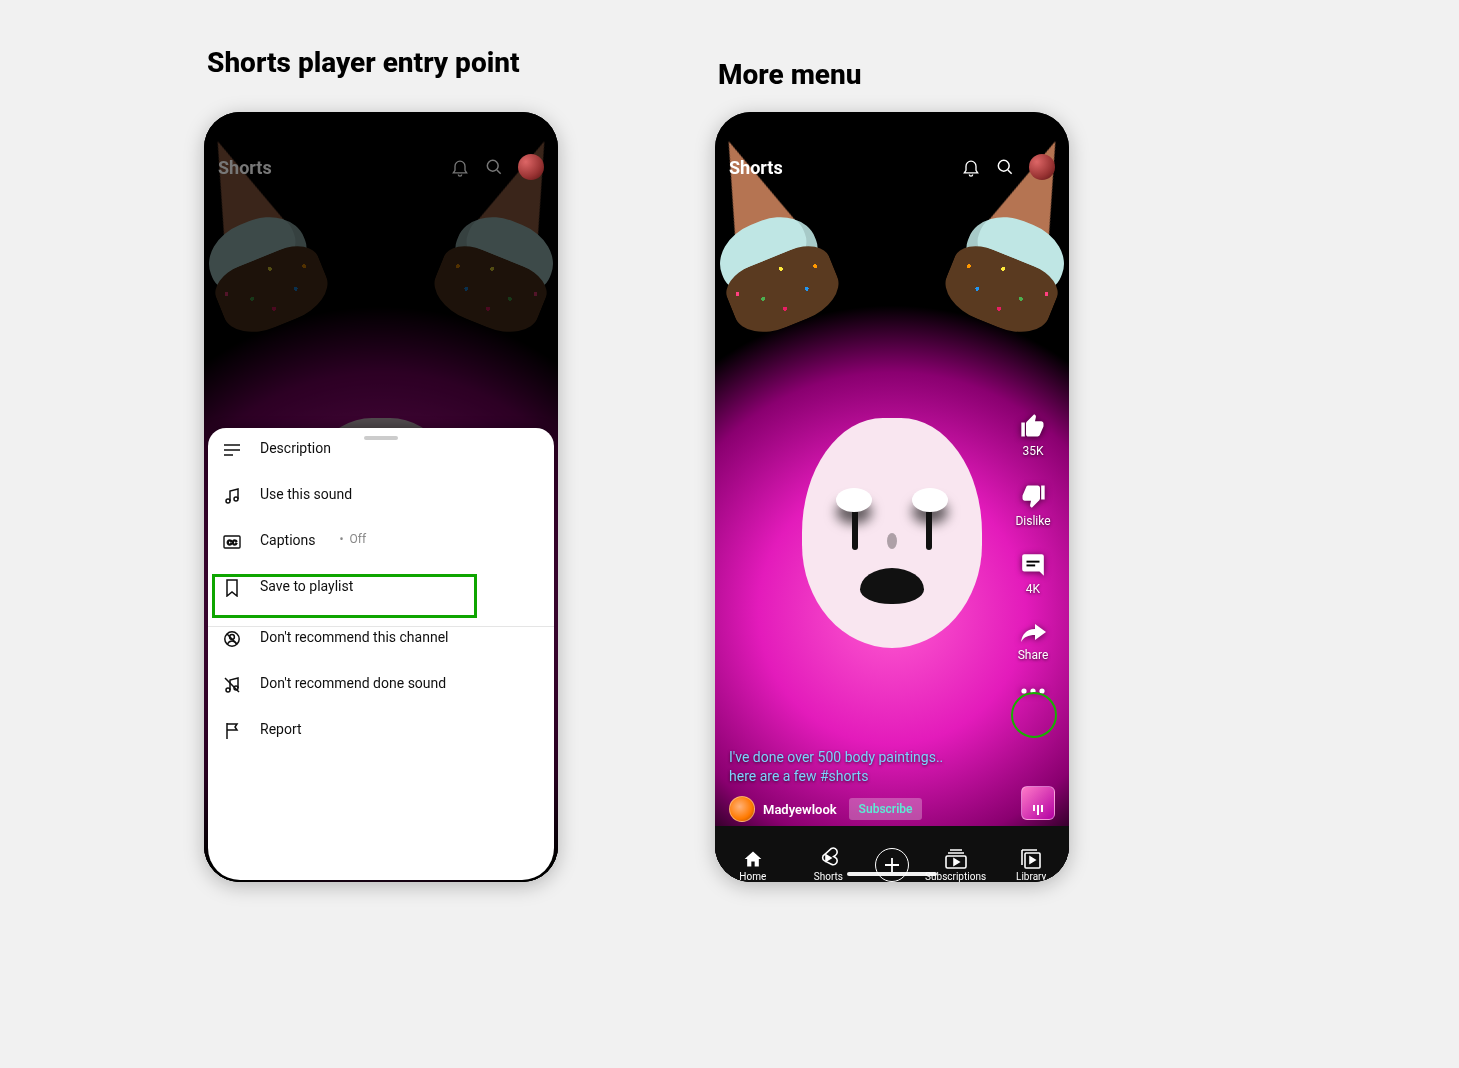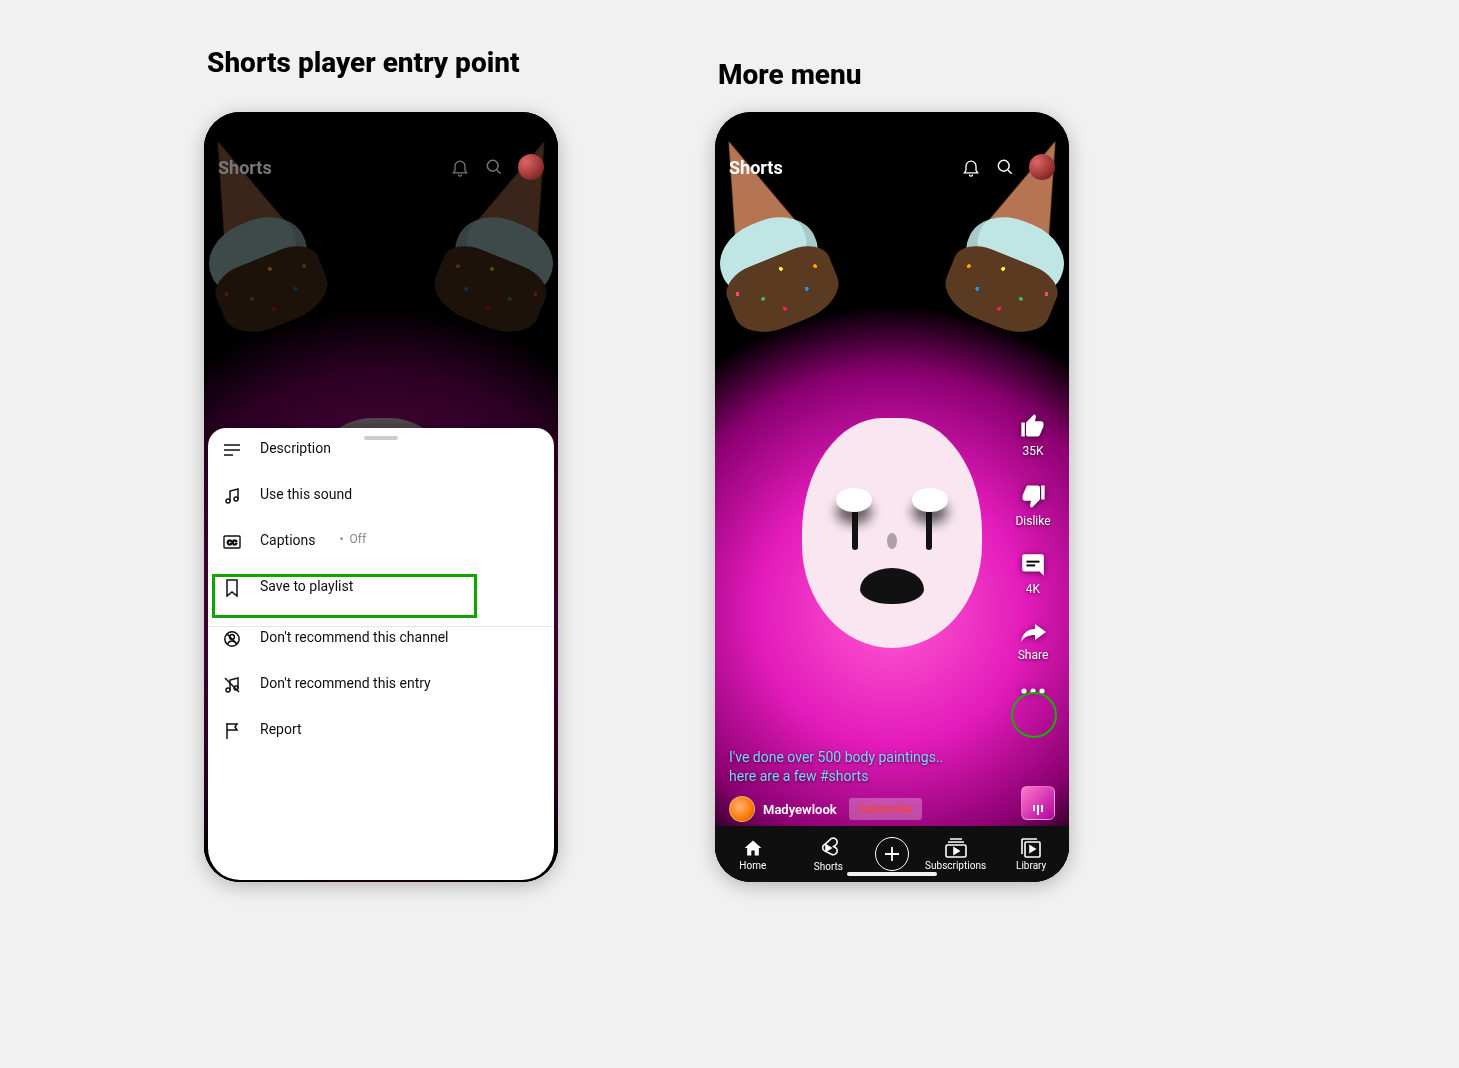--- a/index.html
+++ b/index.html
@@ -223,21 +223,21 @@
   }
   .ch-avatar {
     width:26px; height:26px; border-radius:50%;
     background: radial-gradient(circle at 40% 40%, #ffb27a, #ff7a00 60%, #a34400);
     border:1px solid rgba(255,255,255,.4);
   }
   .ch-name { font-size:13px; font-weight:600; }
   .sub-chip {
     margin-left:4px;
     background: rgba(255,255,255,.28);
-    color:#ef4444;
+    color:#5eead4;
     padding: 4px 10px;
     border-radius: 3px;
     font-size:12px;
     font-weight:600;
   }
 
   .sound-thumb {
     position:absolute;
     right:14px; bottom: 62px;
     width:34px; height:34px;
@@ -251,21 +251,21 @@
   .sound-bars span:nth-child(1){height:6px;}
   .sound-bars span:nth-child(2){height:10px;}
   .sound-bars span:nth-child(3){height:7px;}
 
   .navbar {
     position:absolute;
     left:0; right:0; bottom:0;
     height:56px;
     background:#0f0f0f;
     display:flex;
-    align-items:center;
+    align-items:flex-end;
     justify-content:space-around;
     color:#fff;
     font-size:10px;
   }
   .nav-item { display:flex; flex-direction:column; align-items:center; gap:2px; width:58px; }
   .nav-create {
     width:34px; height:34px;
     border:1.6px solid #fff; border-radius:50%;
     display:flex; align-items:center; justify-content:center;
   }
@@ -403,21 +403,21 @@
 
     <div class="menu-row">
       <span class="icon-slot">
         <svg width="18" height="18" viewBox="0 0 18 18" fill="none" stroke="#0f0f0f" stroke-width="1.5">
             <path d="M7 14V4l8-2v10"></path>
             <circle cx="5" cy="14" r="2"></circle>
             <circle cx="13" cy="12" r="2"></circle>
             <path d="M2 2l14 14"></path>
           </svg>
       </span>
-      <span>Don't recommend this entry</span>
+      <span>Don't recommend done sound</span>
     </div>
 
     <div class="menu-row">
       <span class="icon-slot">
         <svg width="16" height="18" viewBox="0 0 16 18" fill="none" stroke="#0f0f0f" stroke-width="1.5">
             <path d="M3 1v16"></path>
             <path d="M3 2h10l-2 3 2 3H3"></path>
           </svg>
       </span>
       <span>Report</span>

